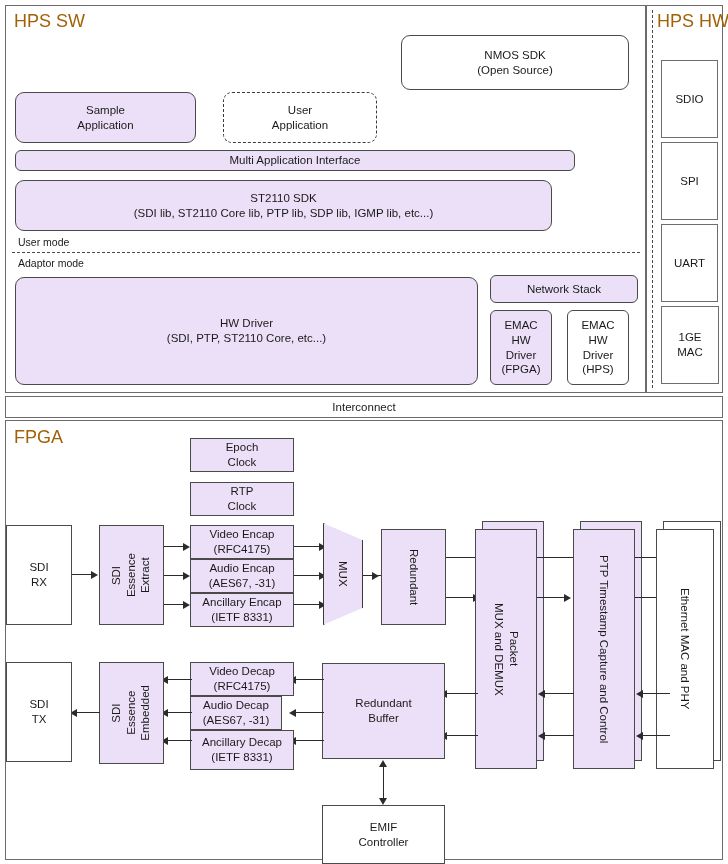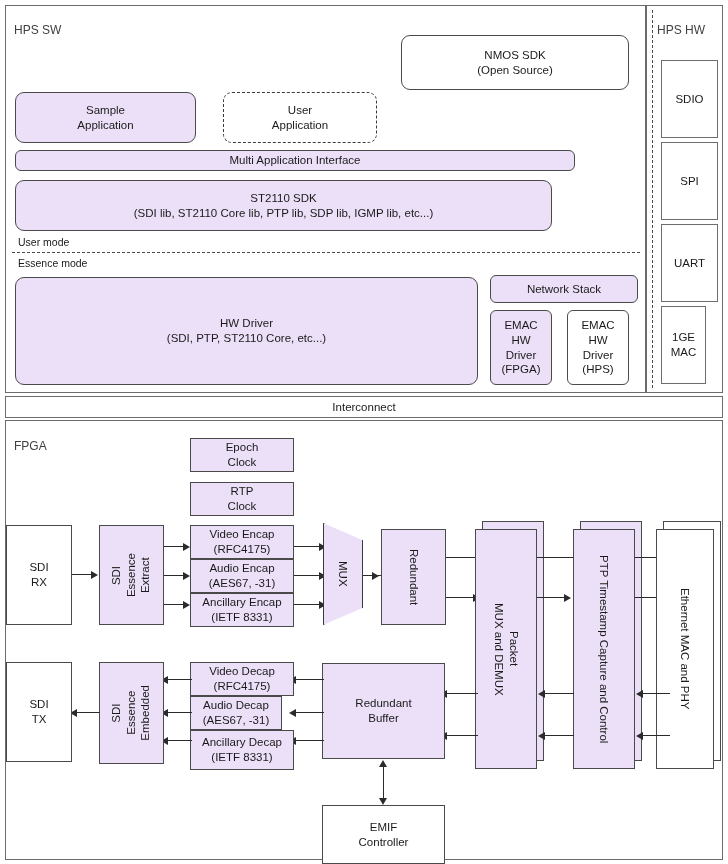--- a/index.html
+++ b/index.html
@@ -16,25 +16,24 @@
     background:#fff;
   }
   .abs{position:absolute;box-sizing:border-box;}
 
   
   .frame{
     border:1.5px solid #6b6b6b;
     background:#fff;
   }
   .frame-title{
-    font-size:12px;
-    color:#404040;
+    font-size:18px;
+    color:#a16207;
     line-height:1;
     white-space:nowrap;
-    margin-top:12px;
   }
 
   
   .box{
     border:1.2px solid #4a4a4a;
     background:#fff;
     display:flex;
     align-items:center;
     justify-content:center;
     text-align:center;
@@ -135,21 +134,21 @@
   <div class="abs box hw-box" style="left:661px;top:142px;width:57px;height:78px;">
     <span>
         <span class="lbl">SPI</span>
       </span>
   </div>
   <div class="abs box hw-box" style="left:661px;top:224px;width:57px;height:78px;">
     <span>
         <span class="lbl">UART</span>
       </span>
   </div>
-  <div class="abs box hw-box" style="left:661px;top:306px;width:45px;height:78px;">
+  <div class="abs box hw-box" style="left:661px;top:306px;width:58px;height:78px;">
     <span>
       <span class="lbl">1GE</span>
       <span class="lbl2">MAC</span>
     </span>
   </div>
 
   <div class="abs box rounded" style="left:401px;top:35px;width:228px;height:55px;">
     <span>
       <span class="lbl">NMOS SDK</span>
       <span class="lbl2">(Open Source)</span>
@@ -177,21 +176,21 @@
 
   <div class="abs box fill rounded" style="left:15px;top:180px;width:537px;height:51px;">
     <span>
       <span class="lbl">ST2110 SDK</span>
       <span class="lbl2">(SDI lib, ST2110 Core lib, PTP lib, SDP lib, IGMP lib, etc...)</span>
     </span>
   </div>
 
   <div class="abs mode-label" style="left:18px;top:236px;">User mode</div>
   <div class="abs hdash" style="left:12px;top:252px;width:628px;"></div>
-  <div class="abs mode-label" style="left:18px;top:257px;">Essence mode</div>
+  <div class="abs mode-label" style="left:18px;top:257px;">Adaptor mode</div>
 
   <div class="abs box fill rounded" style="left:15px;top:277px;width:463px;height:108px;">
     <span>
       <span class="lbl">HW Driver</span>
       <span class="lbl2">(SDI, PTP, ST2110 Core, etc...)</span>
     </span>
   </div>
 
   <div class="abs box fill rounded-sm" style="left:490px;top:275px;width:148px;height:28px;">
     <span class="lbl">Network Stack</span>

